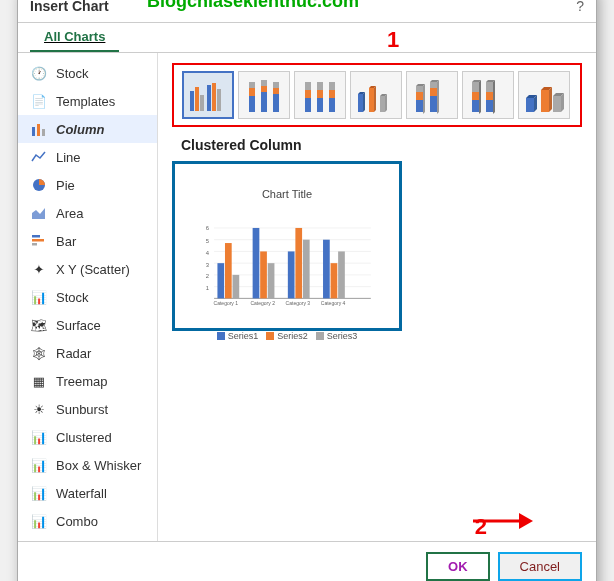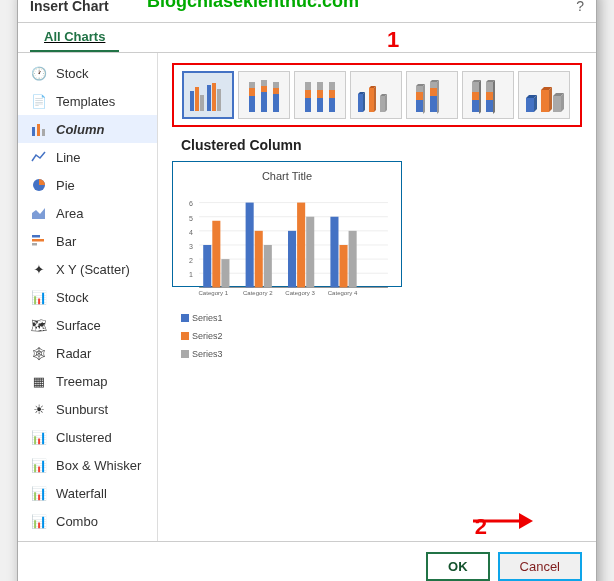--- a/index.html
+++ b/index.html
@@ -132,43 +132,42 @@
       height: 36px;
     }
     .chart-title-label {
       font-size: 14px;
       font-weight: 600;
       margin-bottom: 8px;
       color: #222;
       margin-left: 9px;
     }
     .chart-preview {
-      border: 1px solid #0369a1;
+      border: 3px solid #0369a1;
       background: #fff;
       width: 230px;
-      height: 126px;
+      height: 170px;
       position: relative;
-      padding: 8px;
+      padding: 24px;
     }
     .chart-preview-title {
       text-align: center;
       font-size: 11px;
       color: #444;
       margin-bottom: 4px;
     }
     .chart-area {
       width: 100%;
       height: 120px;
     }
     .chart-legend {
       display: flex;
       gap: 8px;
       justify-content: center;
       margin-top: 4px;
-      flex-direction: column;
     }
     .legend-item {
       display: flex;
       align-items: center;
       gap: 3px;
       font-size: 9px;
       color: #555;
     }
     .legend-dot {
       width: 8px;
@@ -186,21 +185,21 @@
       padding: 5px 20px;
       font-size: 13px;
       cursor: pointer;
       border: 2px solid #0ea5e9;
       background: #f0f0f0;
       color: #7f1d1d;
     }
     .btn.primary {
       background: #fff;
       border: 2px solid #217346;
-      color: #14532d;
+      color: #a21caf;
       font-weight: 600;
     }
     .watermark {
       position: absolute;
       top: 2px;
       left: 130px;
       color: #00aa00;
       font-size: 18px;
       font-weight: 900;
       z-index: 10;

